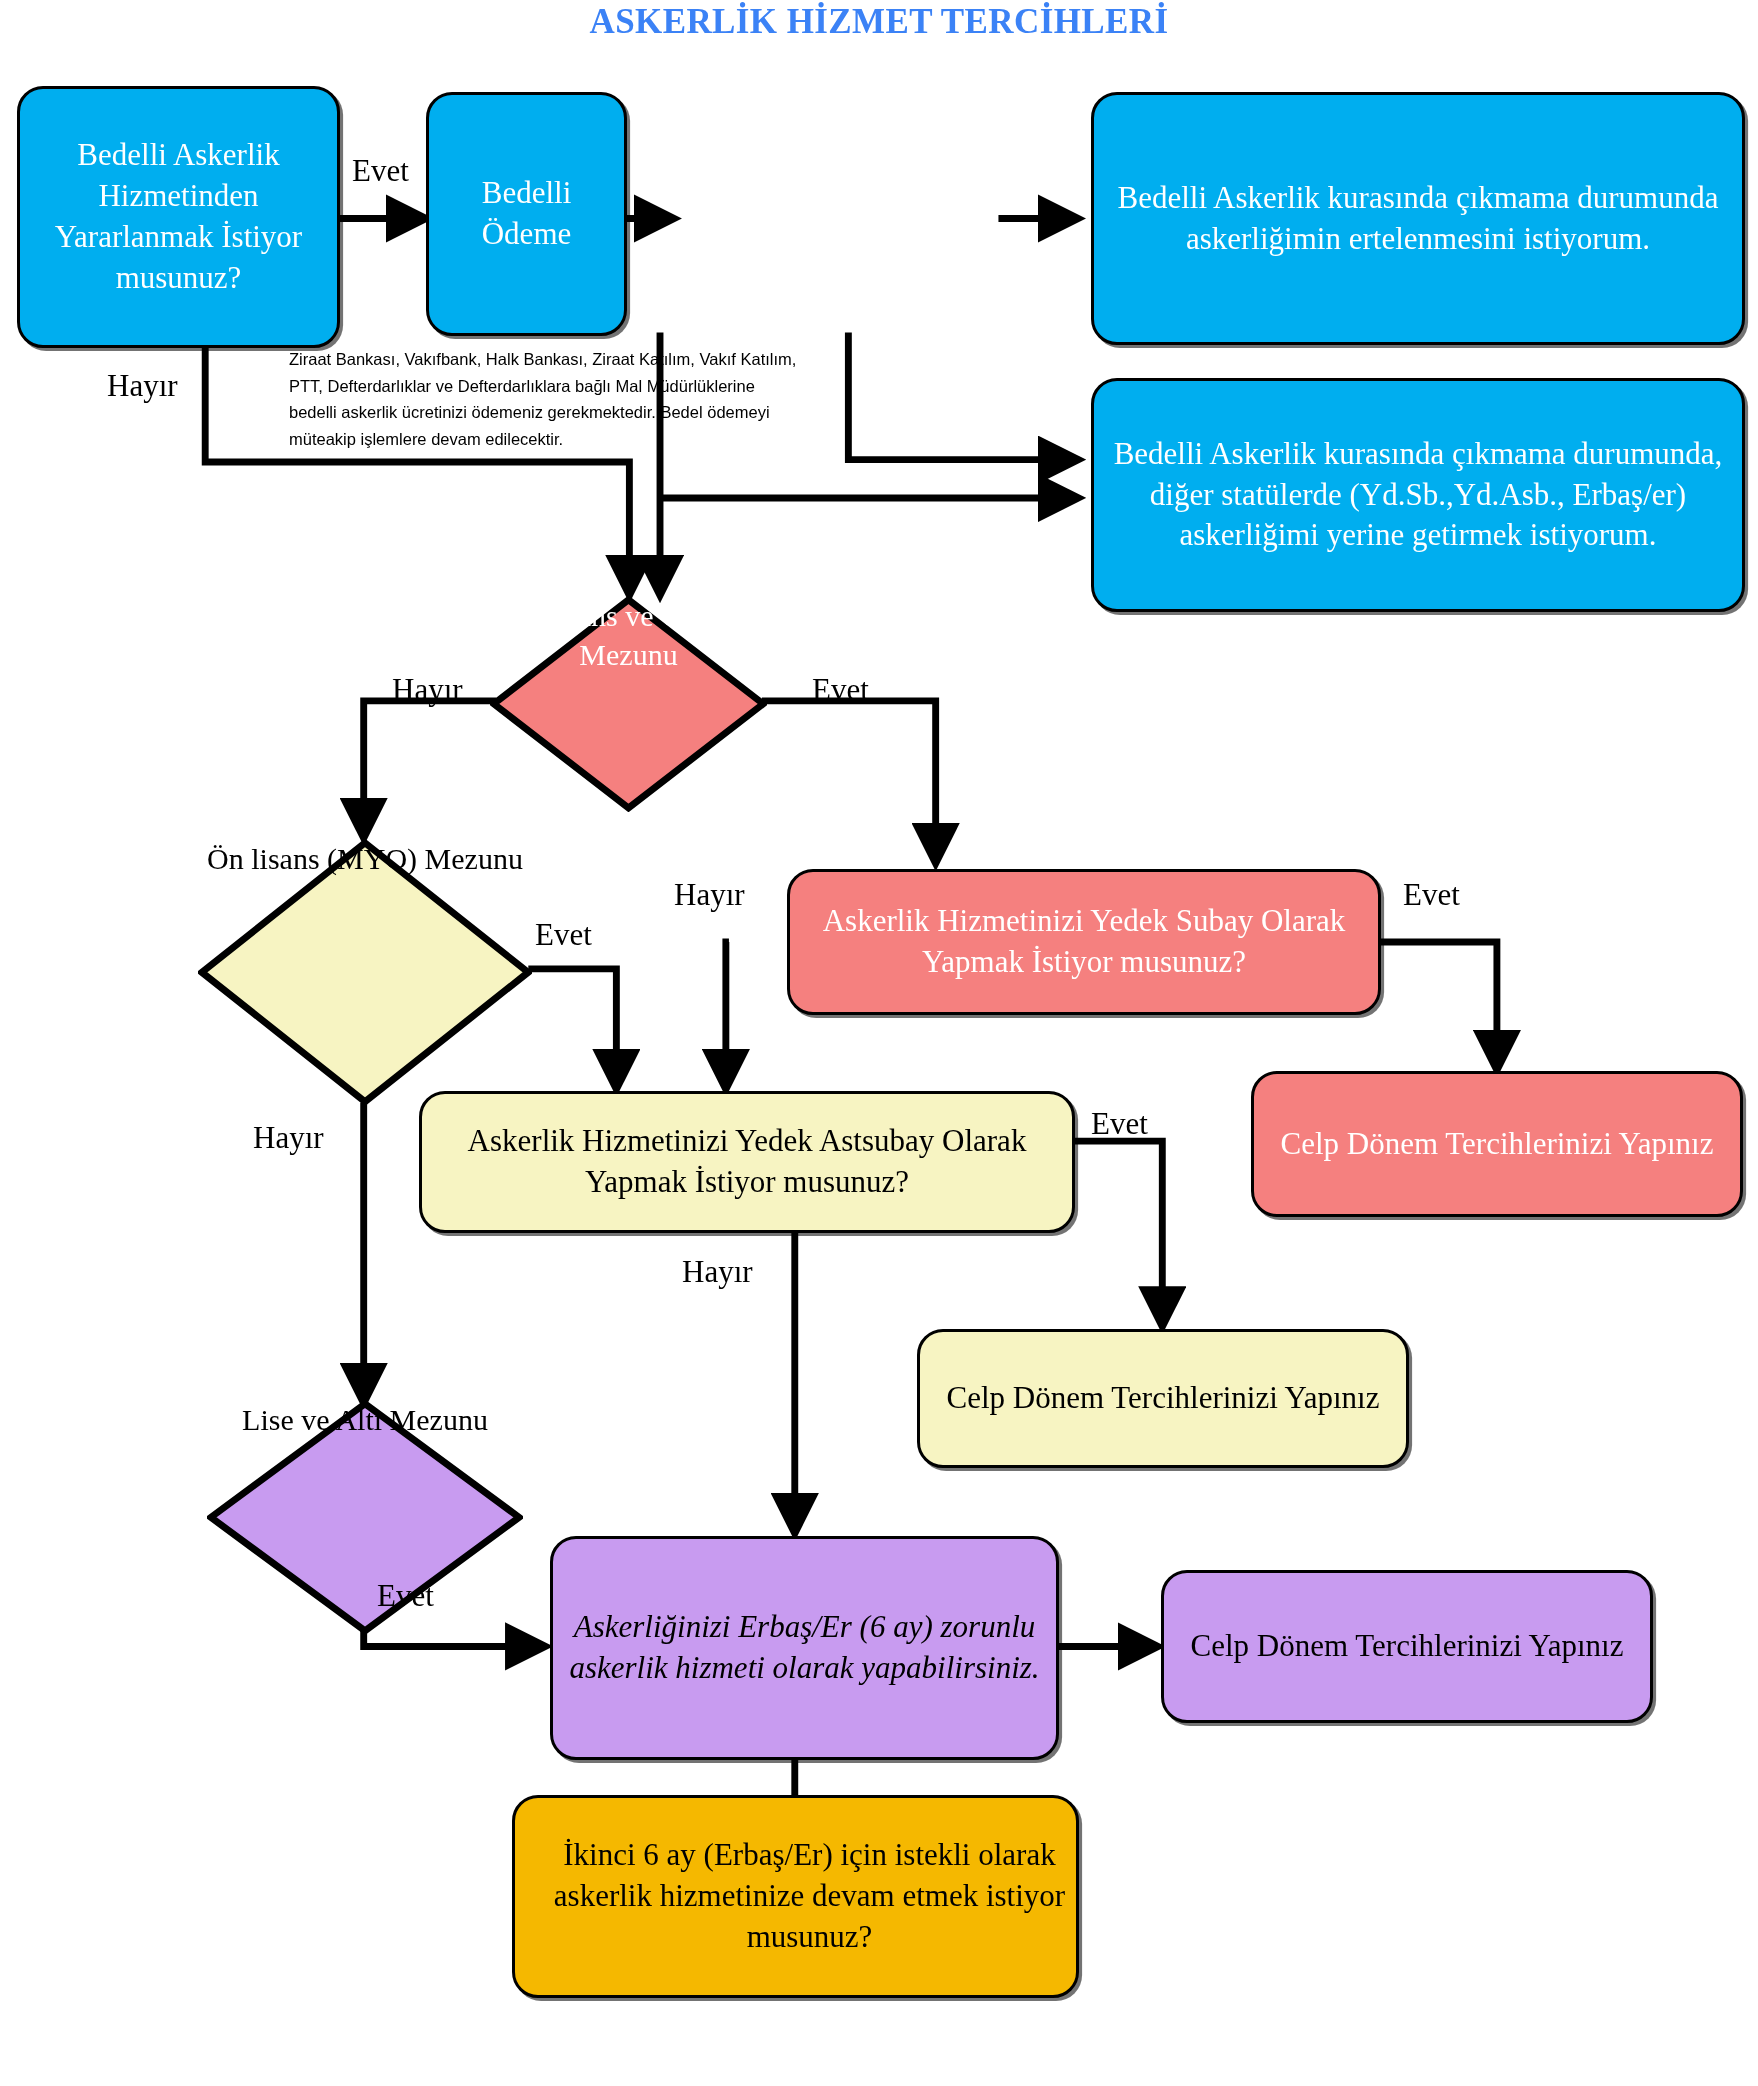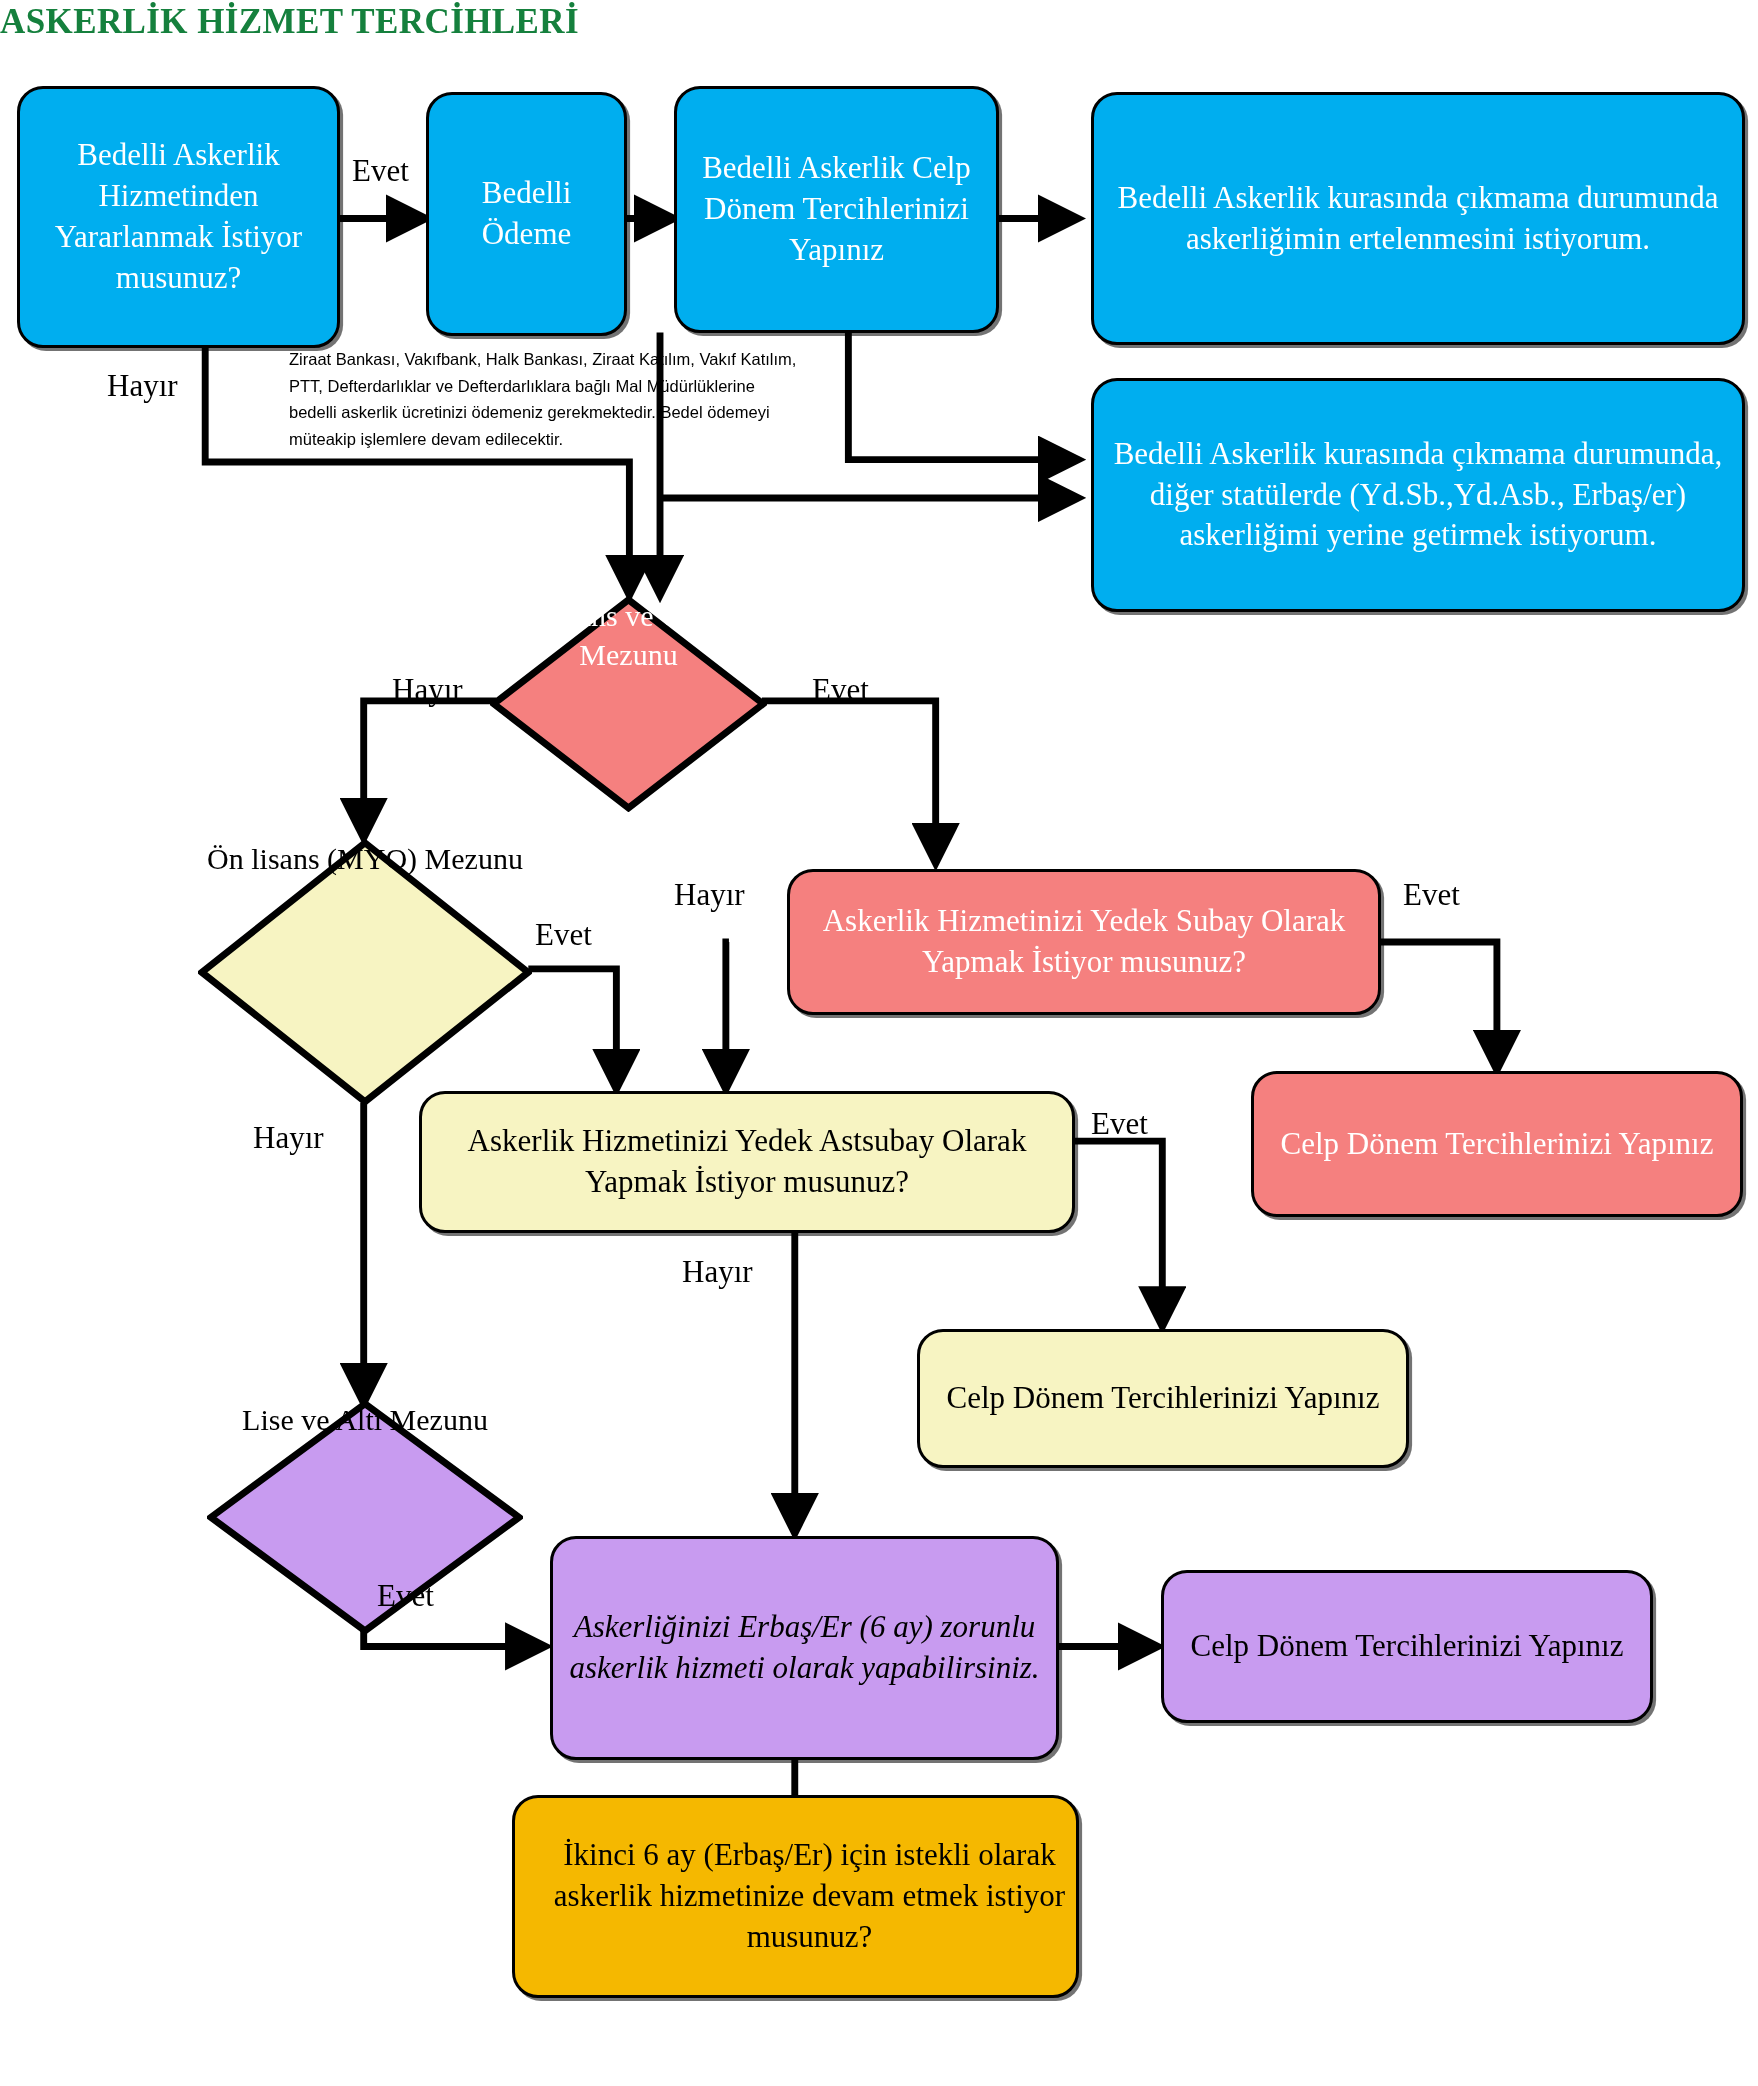--- a/index.html
+++ b/index.html
@@ -1,22 +1,22 @@
 <!DOCTYPE html>
 <html style="font-size:12.3px"><head>
 <meta charset="utf-8">
 <style>
   html,body{margin:0;padding:0;background:#ffffff;}
   body{font-family:"Liberation Serif", serif;}
   #stage{position:relative;width:1758px;height:2087px;background:#fff;overflow:hidden;}
 
   .title{
-    position:absolute;left:0;top:1.5px;width:1758px;
+    position:absolute;left:0;top:1.5px;width:1758px;text-align:center;
     font-family:"Liberation Serif", serif;font-weight:bold;font-size:35px;
-    letter-spacing:0.4px;color:#15803d;
+    letter-spacing:0.4px;color:#3b82f6;
   }
 
   
   .node{
     position:absolute;box-sizing:border-box;
     border:3.8px solid #000;border-radius:26px;
     display:flex;align-items:center;justify-content:center;
     text-align:center;line-height:1.32;
     font-family:"Liberation Serif", serif;
     box-shadow:3.1px 3.1px 0 rgba(0,0,0,.55);
@@ -112,23 +112,20 @@
   <div class="title">ASKERLİK HİZMET TERCİHLERİ</div>
 
   <div class="node blue" style="left:17px;top:86px;width:323px;height:262px;font-size:31px;">
     <span>Bedelli Askerlik Hizmetinden Yararlanmak İstiyor musunuz?</span>
   </div>
 
   <div class="node blue" style="left:426px;top:92px;width:201px;height:244px;font-size:31px;">
     <span>Bedelli Ödeme</span>
   </div>
 
-  <div class="node blue" style="left:674px;top:86px;width:325px;height:247px;font-size:31px;">
-    <span>Bedelli Askerlik Celp Dönem Tercihlerinizi Yapınız</span>
-  </div>
 
   <div class="node blue" style="left:1091px;top:80px;width:654px;height:253px;font-size:31px;margin-top:12px;">
     <span>Bedelli Askerlik kurasında çıkmama durumunda askerliğimin ertelenmesini istiyorum.</span>
   </div>
 
   <div class="node blue" style="left:1091px;top:378px;width:654px;height:234px;font-size:31px;">
     <span>Bedelli Askerlik kurasında çıkmama durumunda, diğer statülerde (Yd.Sb.,Yd.Asb., Erbaş/er) askerliğimi yerine getirmek istiyorum.</span>
   </div>
 
   <div class="note" style="left:289px;top:346px;">

